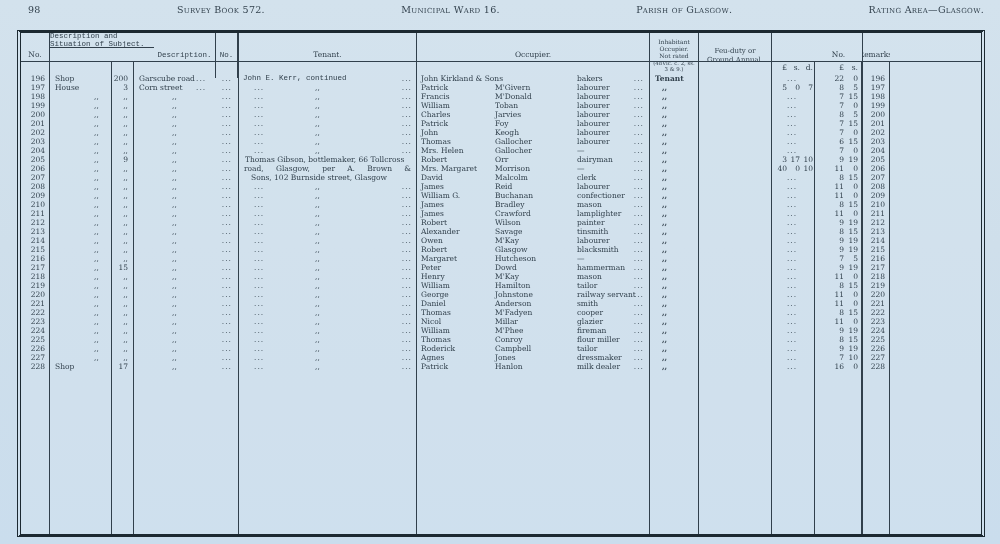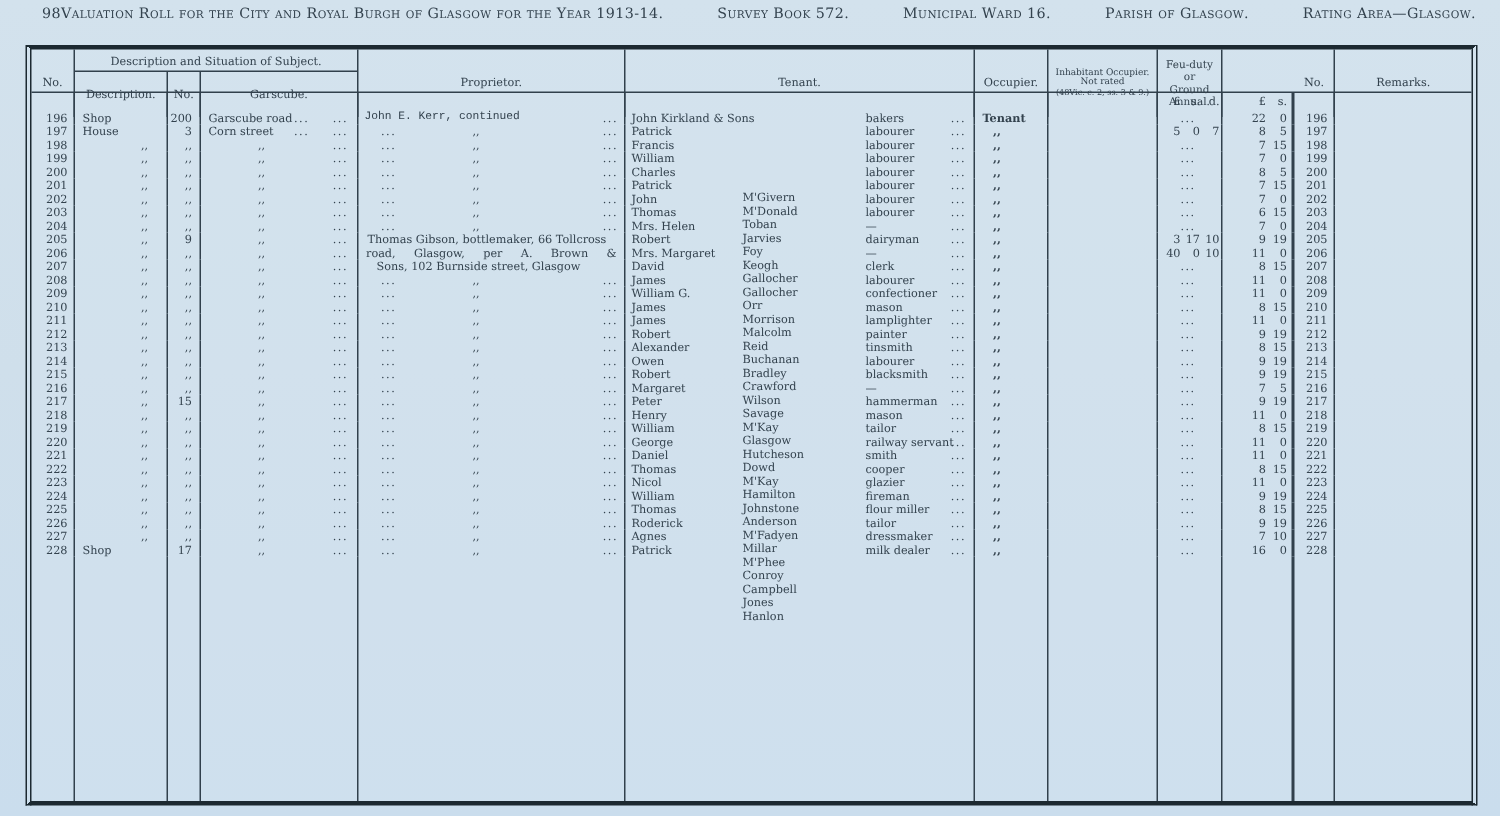--- a/index.html
+++ b/index.html
@@ -37,21 +37,21 @@
     grid-template-columns:29px 189px 178px 233px 49px 73px 43px 48px 27px 1fr;
     height:29px;border-bottom:1px solid var(--line);
   }
   .th{
     display:flex;flex-direction:column;align-items:center;justify-content:center;
     text-align:center;border-right:1px solid var(--line);
     font-size:7.5px;line-height:1.15;overflow:hidden;
   }
   .th.last{border-right:none;}
   .th.thick{border-right-width:2px;margin-top:45px;}
-  .dg{display:flex;flex-direction:column;border-right:1px solid var(--line);}
+  .dg{display:flex;flex-direction:row;border-right:1px solid var(--line);font-family:Liberation Mono, monospace;}
   .dg-top{
     height:15px;display:flex;align-items:center;justify-content:center;
     font-size:7.5px;border-bottom:1px solid var(--line);
   }
   .dg-bot{display:grid;grid-template-columns:62px 22px 1fr;flex:1;}
   .dg-bot .th:last-child{border-right:none;}
   .c8h{font-size:6px;line-height:1.12;padding:0 1px;}
   .c8h .tiny{font-size:5.4px;}
   .wraphdr{font-size:7px;padding:0 3px;}
   
@@ -79,21 +79,21 @@
   .prop.pk-main .p-t{display:inline;position:absolute;left:4px;font-family:Liberation Mono, monospace;}
   .prop.pk-main .pd2{display:inline;position:absolute;right:4px;}
   .prop.pk-d .pd1{display:inline;position:absolute;left:15px;}
   .prop.pk-d .pdit{display:inline;position:absolute;left:76px;}
   .prop.pk-d .pd2{display:inline;position:absolute;right:4px;}
   .prop.pk-c1 .p-t{display:block;padding-left:6px;}
   .prop.pk-c2 .p-t{display:block;padding:0 5px;text-align:justify;text-align-last:justify;}
   .prop.pk-c3 .p-t{display:block;padding-left:12px;}
   
   .ten .tf{position:absolute;left:4px;}
-  .ten .ts{position:absolute;left:78px;margin-top:44px;}
+  .ten .ts{position:absolute;left:78px;}
   .ten .to{position:absolute;left:160px;}
   .ten .tdots{position:absolute;right:5px;}
   
   .occ{padding-left:5px;font-weight:bold;}
   .occ.od{padding-left:12px;}
   
   .feu .f1,.feu .f2,.feu .f3{position:absolute;text-align:right;}
   .feu .f1{left:0;width:15px;}
   .feu .f2{left:15px;width:13px;}
   .feu .f3{left:28px;width:13px;}
@@ -103,40 +103,38 @@
   .rent .r1,.rent .r2{position:absolute;text-align:right;}
   .rent .r1{left:0;width:29px;}
   .rent .r2{left:29px;width:14px;}
   .filler{flex:1;height:auto;}
 </style>
 </head>
 <body>
 
 <div class="page-head">
   <span class="pgno">98</span>
-  <span class="sc">Valuation Roll for the City and Royal Burgh of Glasgow for the Year 1913-14.</span>
   <span class="sc seg">Survey Book 572.</span>
   <span class="sc seg">Municipal Ward 16.</span>
   <span class="sc seg">Parish of Glasgow.</span>
   <span class="sc seg">Rating Area—Glasgow.</span>
 </div>
 
 <div class="vtable">
 
   <div class="thead">
     <div class="th">No.</div>
     <div class="dg">
       <div class="dg-top">Description and Situation of Subject.</div>
       <div class="dg-bot">
         <div class="th">Description.</div>
         <div class="th">No.</div>
         <div class="th">Garscube.</div>
       </div>
     </div>
-    <div class="th">Proprietor.</div>
     <div class="th">Tenant.</div>
     <div class="th">Occupier.</div>
     <div class="th c8h">
       <span>Inhabitant Occupier.</span>
       <span>Not rated</span>
       <span class="tiny">(48Vic. c. 2, ss. 3 &amp; 9.)</span>
     </div>
     <div class="th wraphdr">
         <span style="white-space:normal">Feu-duty or Ground Annual.</span>
       </div>

